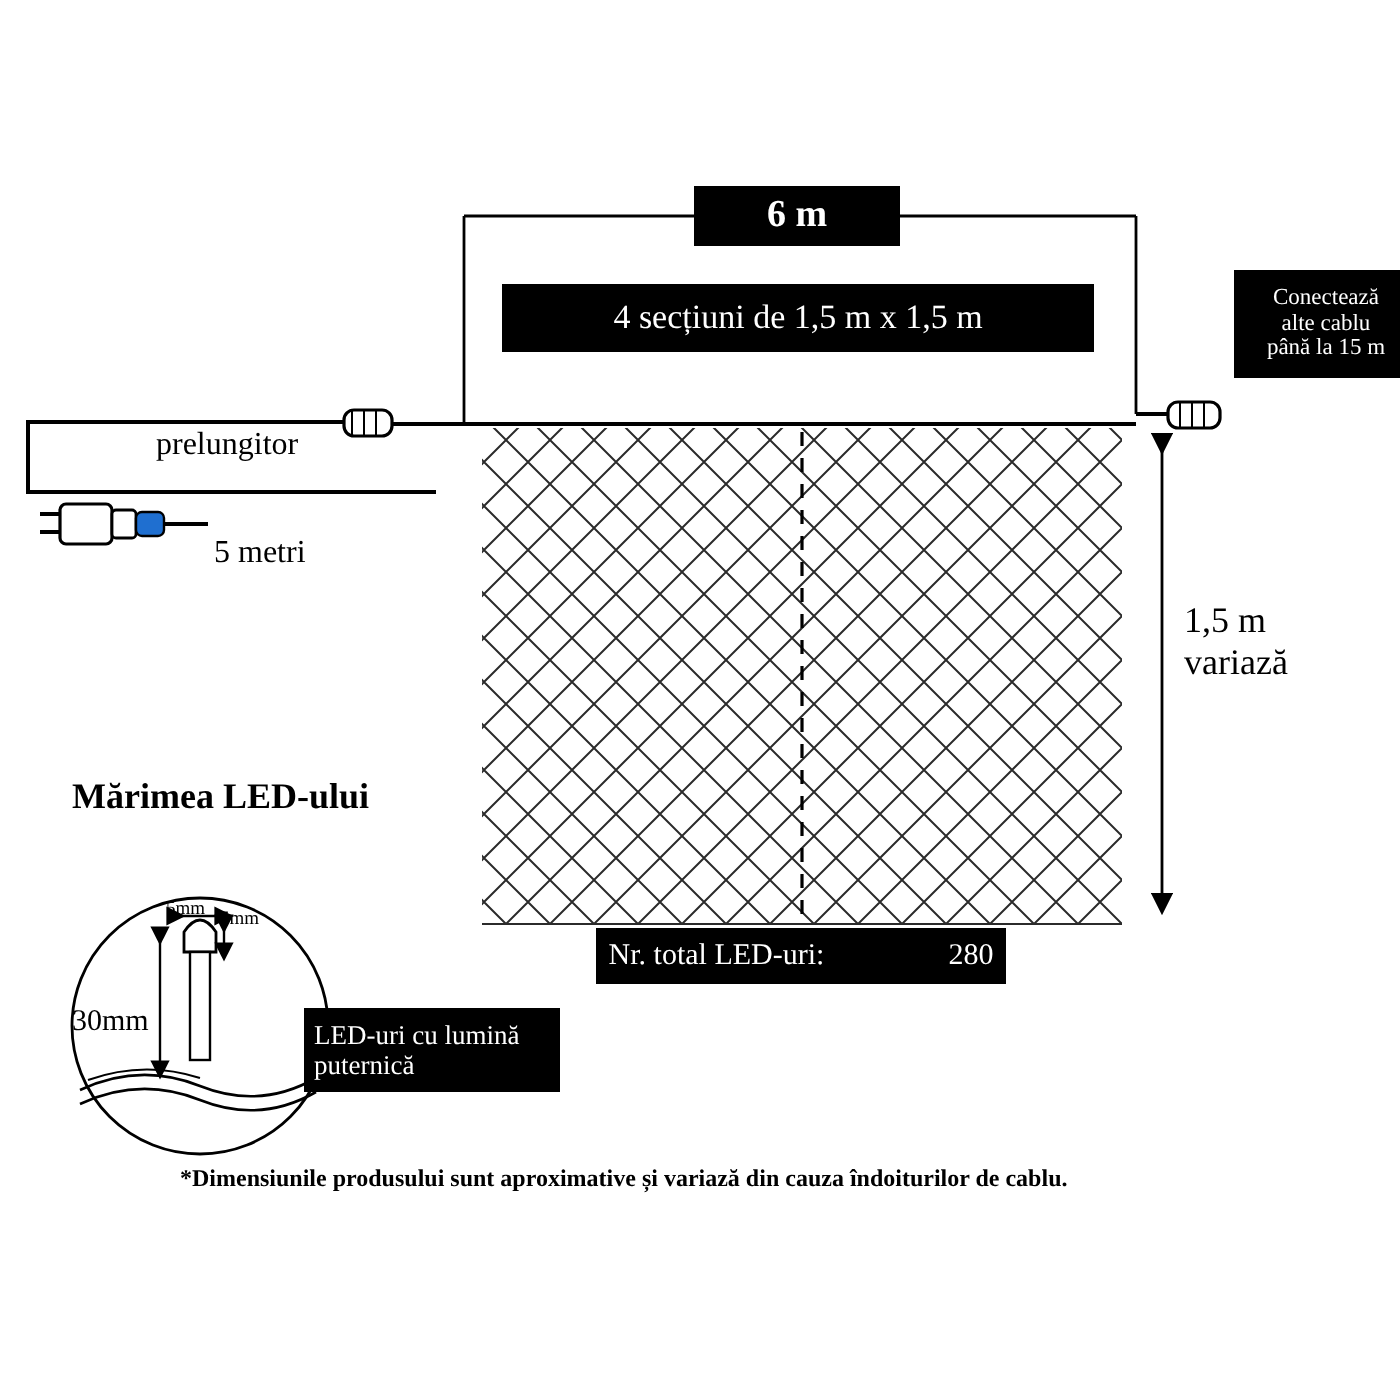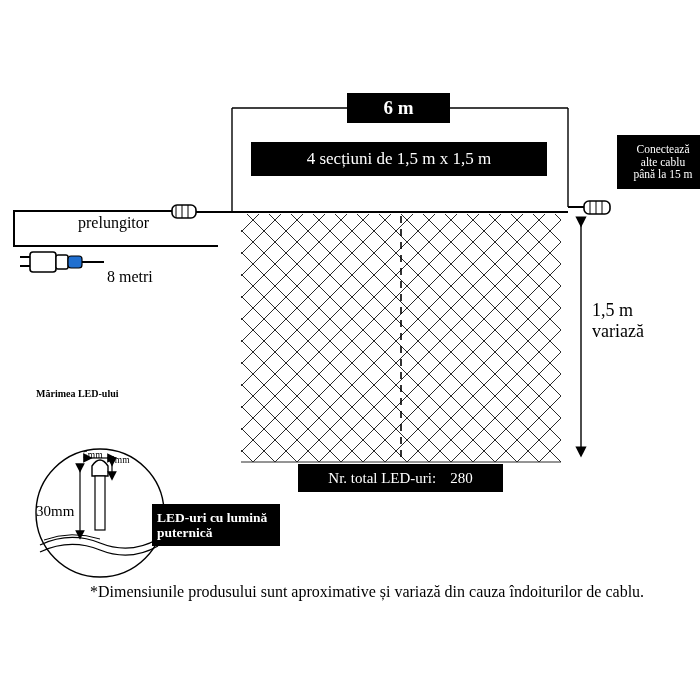--- a/index.html
+++ b/index.html
@@ -70,33 +70,33 @@
     flex-direction: column;
     justify-content: center;
     margin-left: 19px;
   }
   .btotal {
     left: 298px;
     top: 464px;
     width: 205px;
     height: 28px;
     font-size: 15px;
+    gap: 24px;
   }
   .bledlight {
     left: 152px;
     top: 504px;
     width: 128px;
     height: 42px;
     font-size: 13.5px;
     padding: 2px 5px;
     flex-direction: column;
     justify-content: center;
     align-items: flex-start;
     text-align: left;
-    font-weight: bold;
   }
   .t-prelungitor {
     left: 78px;
     top: 186px;
     font-size: 16px;
     margin-top: 28px;
   }
   .t-5metri {
     left: 107px;
     top: 268px;
@@ -106,43 +106,43 @@
     left: 592px;
     top: 300px;
     width: 66px;
     font-size: 18px;
     display: block;
     line-height: 1.18;
   }
   .t-marimea {
     left: 36px;
     top: 388px;
-    font-size: 10px;
+    font-size: 18px;
     font-weight: bold;
   }
   .t-5mm-a {
     left: 83px;
     top: 450px;
     font-size: 9.5px;
   }
   .t-5mm-b {
     left: 110px;
     top: 455px;
     font-size: 9.5px;
   }
   .t-30mm {
     left: 36px;
     top: 503px;
     font-size: 15px;
   }
   .t-note {
     left: 90px;
     top: 583px;
-    font-size: 16px;
-    font-weight: normal;
+    font-size: 12px;
+    font-weight: bold;
     text-align: right;
   }
 </style>
 </head>
 <body>
 
 <div id="stage">
 
   <svg class="layer" viewBox="0 0 700 700">
     <defs>
@@ -214,21 +214,21 @@
     <span style="display:inline-block;width:14px"></span>
     <span>280</span>
   </div>
 
   <div class="lbl blackbox bledlight">
     <span>LED-uri cu lumină</span>
     <span>puternică</span>
   </div>
 
   <div class="lbl plain t-prelungitor">prelungitor</div>
-  <div class="lbl plain t-5metri">8 metri</div>
+  <div class="lbl plain t-5metri">5 metri</div>
 
   <div class="lbl t-height">
     <div>1,5 m</div>
     <div>variază</div>
   </div>
 
   <div class="lbl plain t-marimea">Mărimea LED-ului</div>
   <div class="lbl plain t-5mm-a">5mm</div>
   <div class="lbl plain t-5mm-b">5mm</div>
   <div class="lbl plain t-30mm">30mm</div>

